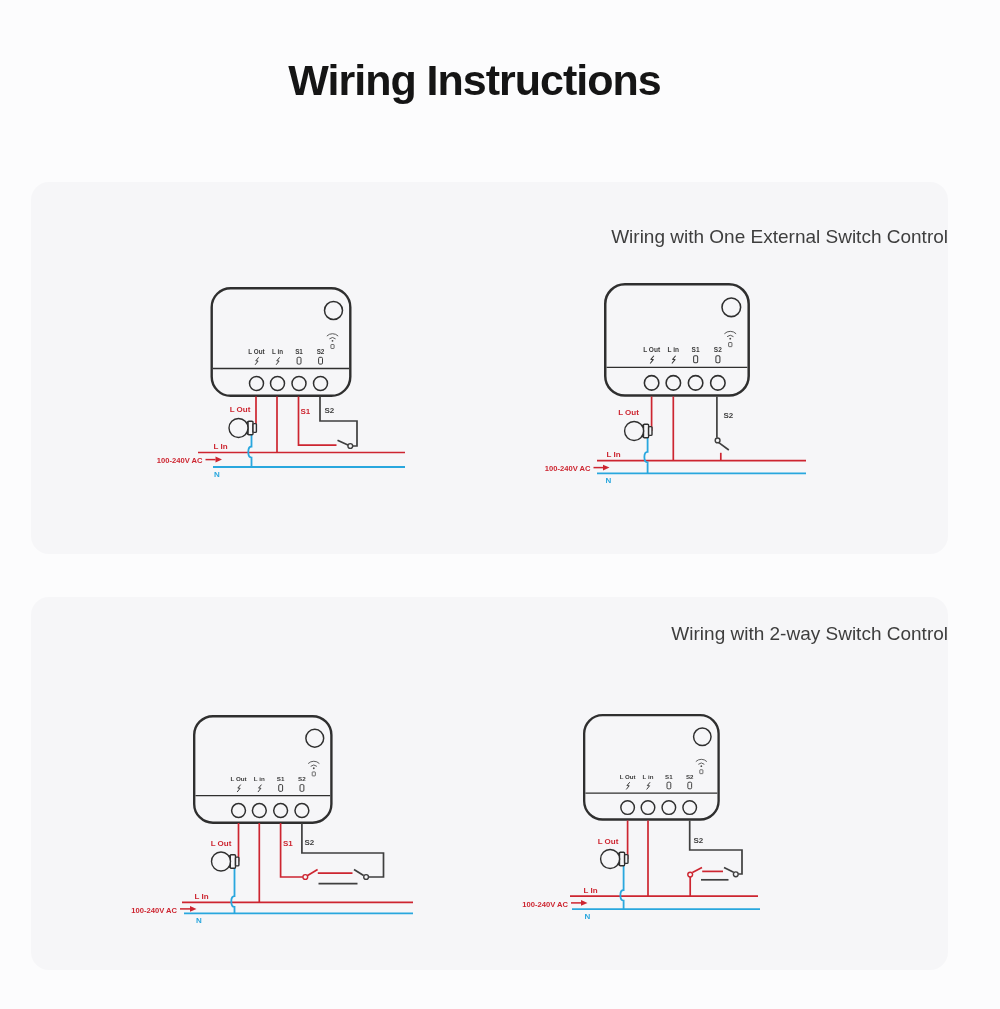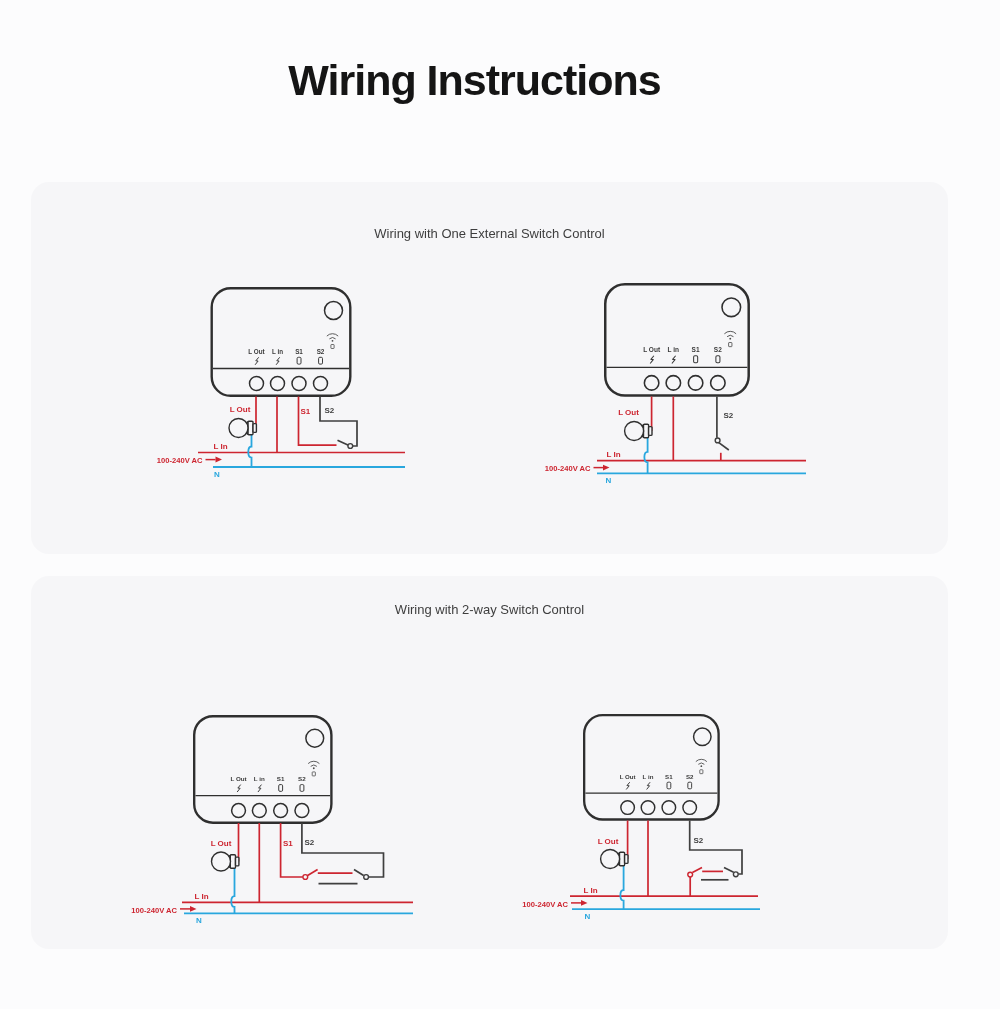--- a/index.html
+++ b/index.html
@@ -10,22 +10,22 @@
     --panel-bg:#f6f6f8;
     --page-bg:#fcfcfd;
   }
   html,body{margin:0;padding:0}
   .page{position:relative;width:1000px;height:1009px;background:var(--page-bg);
         font-family:"Liberation Sans",sans-serif;overflow:hidden}
   .page-title{position:absolute;top:56px;left:0;width:949px;margin:0;text-align:center;
         font-size:43px;font-weight:700;letter-spacing:-1px;color:#151515}
   .panel{position:absolute;left:31px;width:917px;background:var(--panel-bg);border-radius:18px}
   .panel-1{top:182px;height:372px}
-  .panel-2{top:576px;height:373px}
-  .panel-title{text-align:center;font-size:13px;color:#3e3e3e}
+  .panel-2{top:597px;height:373px}
+  .panel-title{text-align:right;font-size:19px;color:#3e3e3e}
   .panel-1 .panel-title{padding-top:44px}
   .panel-2 .panel-title{padding-top:26px}
   .diagram{position:absolute}
   svg{font-family:"Liberation Sans",sans-serif}
 
   
   .dev-body{fill:var(--panel-bg);stroke:var(--device-outline);stroke-width:2.4}
   .dev-thin{stroke:var(--device-outline);stroke-width:1.3}
   .dev-btn{fill:none;stroke:var(--device-outline);stroke-width:1.5}
   .dev-wifi path{fill:none;stroke:#4a4a4a;stroke-width:0.9;stroke-linecap:round}

